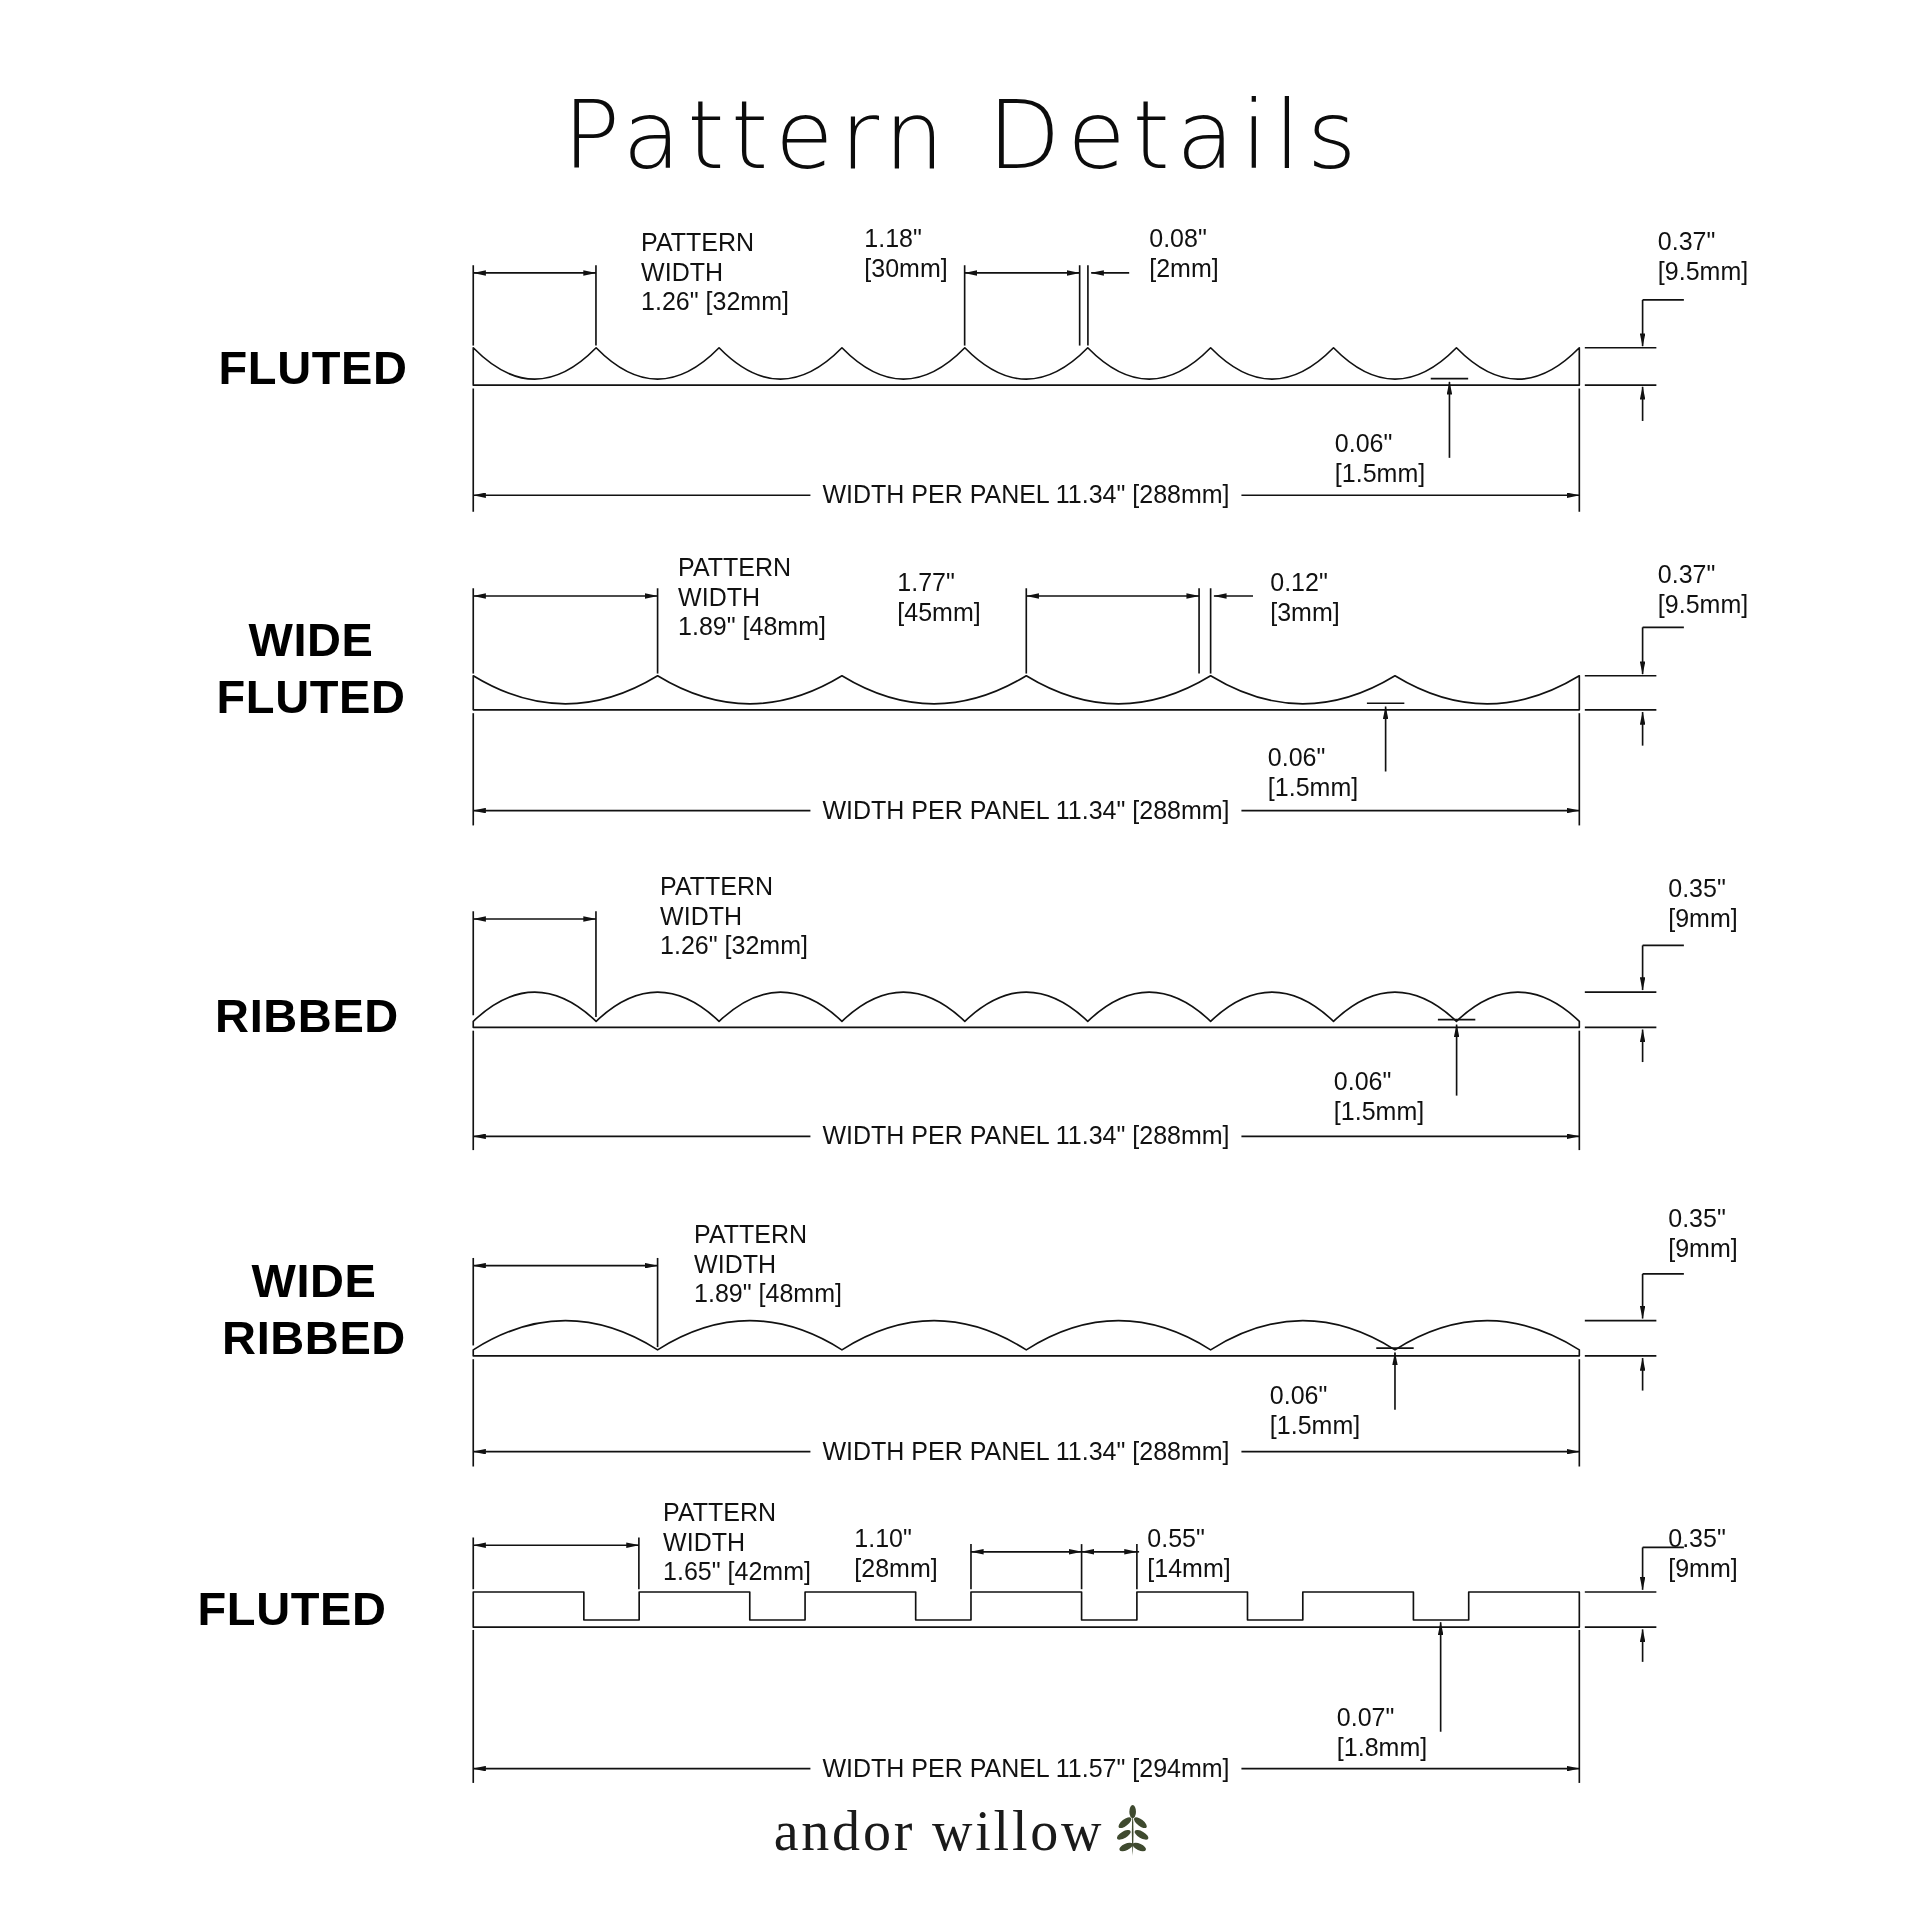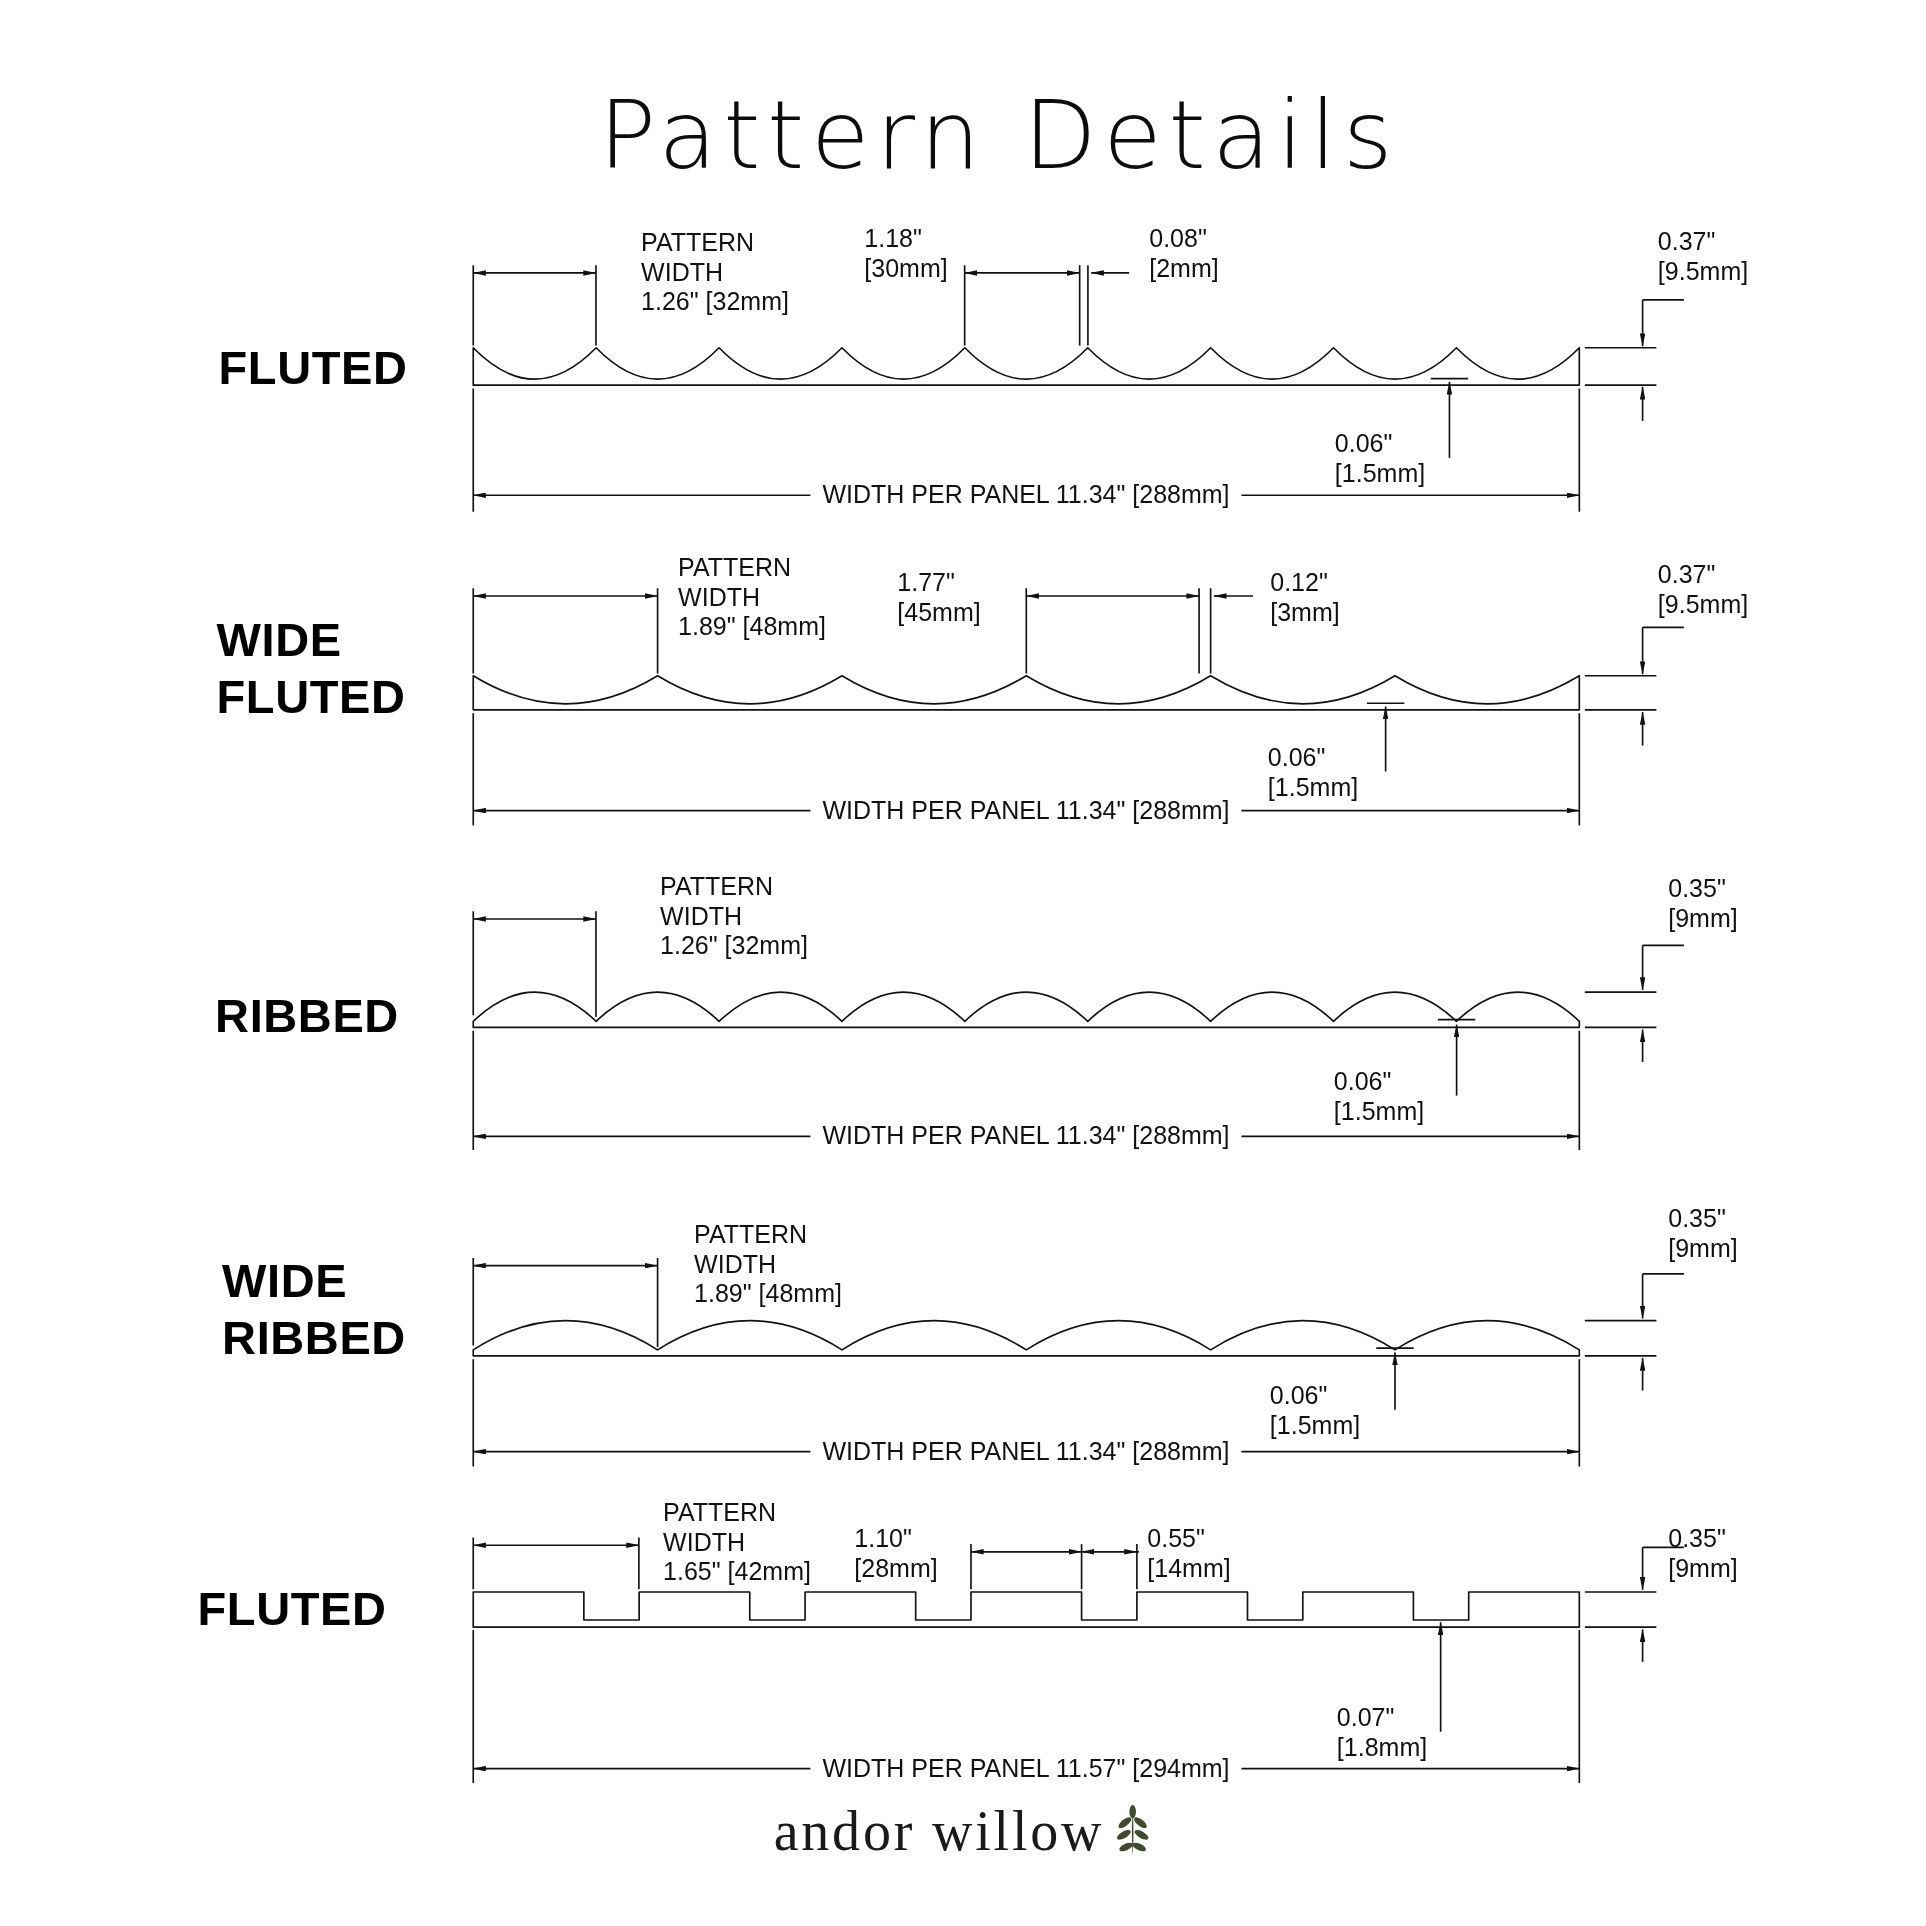--- a/index.html
+++ b/index.html
@@ -3,26 +3,26 @@
 <meta charset="utf-8">
 <style>
   html,body{margin:0;padding:0;background:#ffffff;}
   .canvas{
     position:relative;width:1926px;height:1926px;background:#ffffff;
     font-family:"Liberation Sans",sans-serif;color:#111;overflow:hidden;
   }
   .page-title{
     position:absolute;left:963px;top:135px;transform:translate(-50%,-50%);
     font-family:"DejaVu Sans",sans-serif;font-weight:200;font-size:95px;
-    letter-spacing:6.6px;color:#0c0c0c;white-space:nowrap;margin-left:36px;
+    letter-spacing:6.6px;color:#0c0c0c;white-space:nowrap;
   }
   .row-label{
     position:absolute;transform:translate(-50%,-50%);
     font-weight:700;font-size:47px;line-height:1.22;letter-spacing:0.6px;
-    text-align:left;white-space:pre-line;color:#000;
+    text-align:center;white-space:pre-line;color:#000;
   }
   .dim-label{
     position:absolute;transform:translate(-50%,-50%);
     font-size:25px;line-height:1.18;text-align:left;white-space:pre-line;color:#111;
   }
   .dim-label.masked{background:#ffffff;padding:0 12px;white-space:nowrap;}
   .drawing-svg{position:absolute;left:0;top:0;}
   .drawing-svg line{stroke:#111;stroke-width:3;}
   .drawing-svg .profile{fill:#ffffff;stroke:#111;stroke-width:3;stroke-linejoin:round;}
   .brand-footer{

